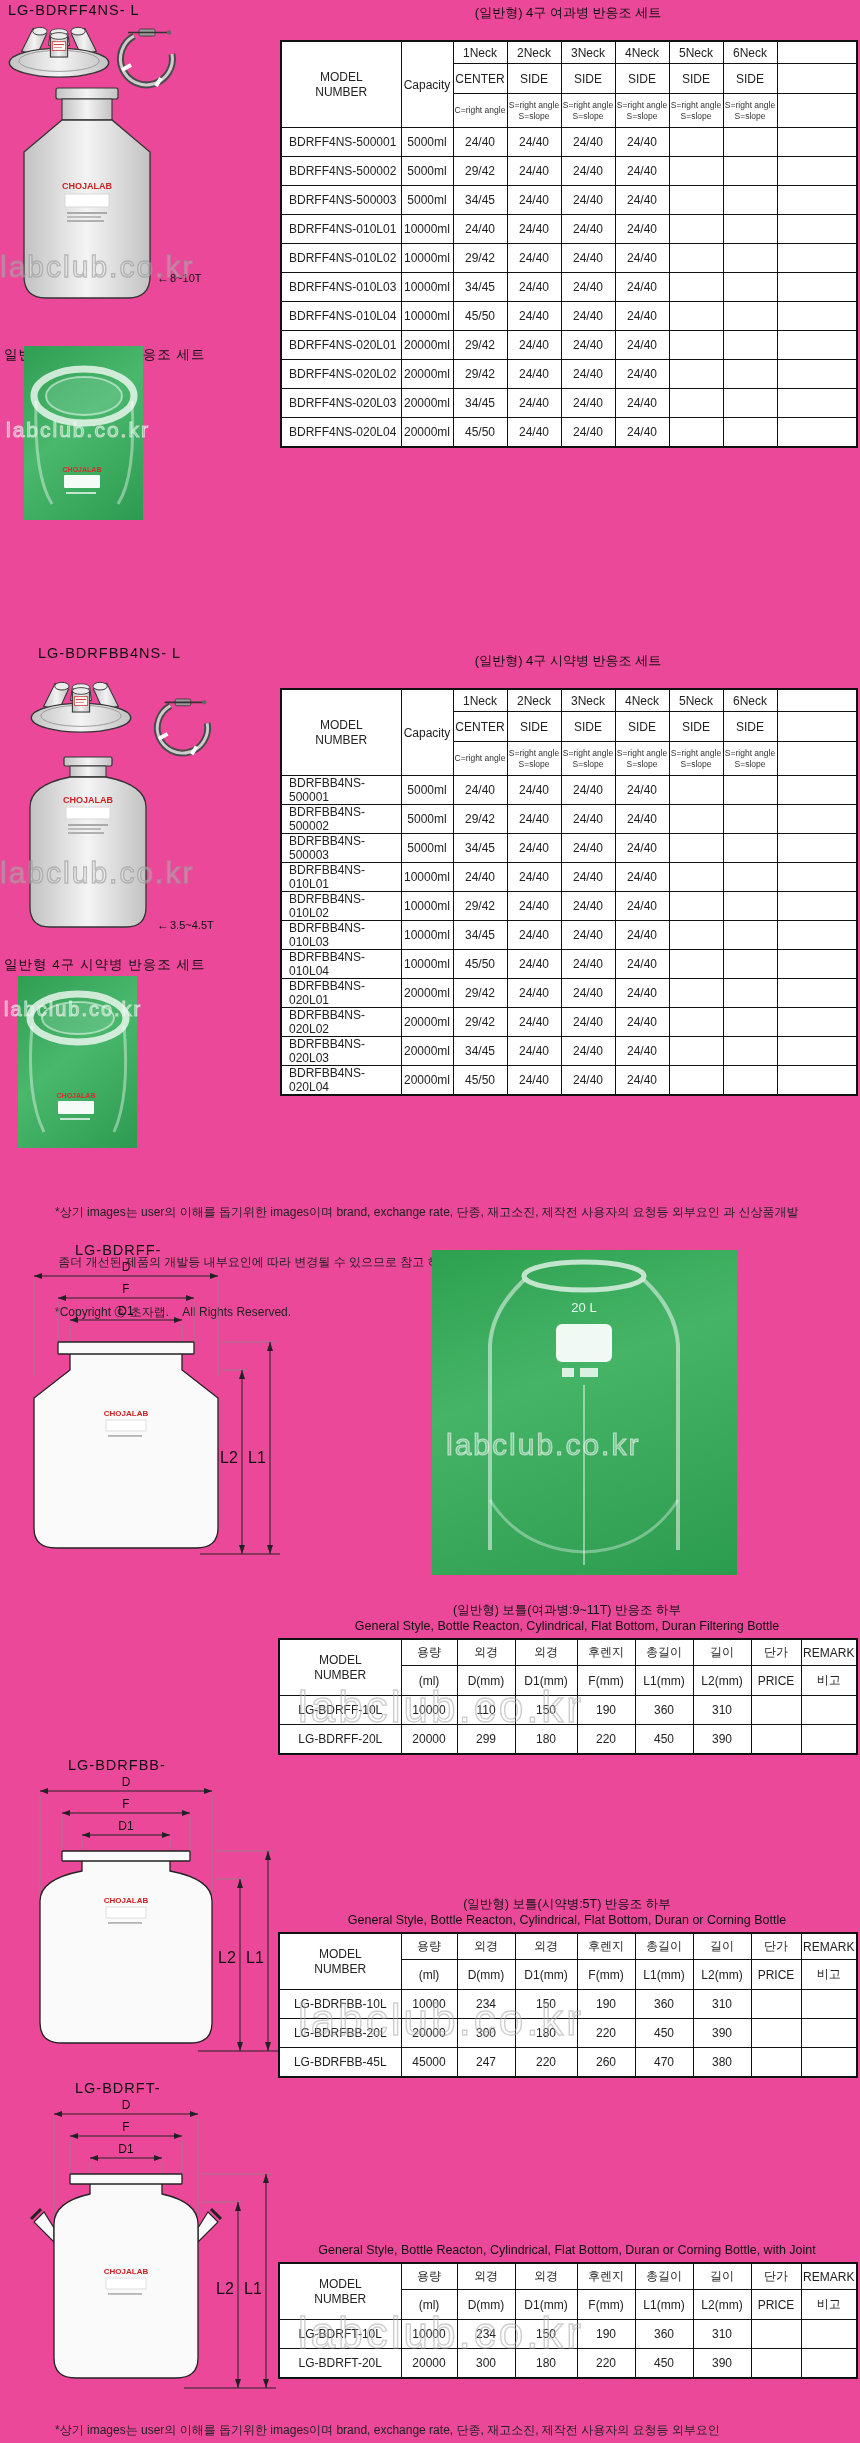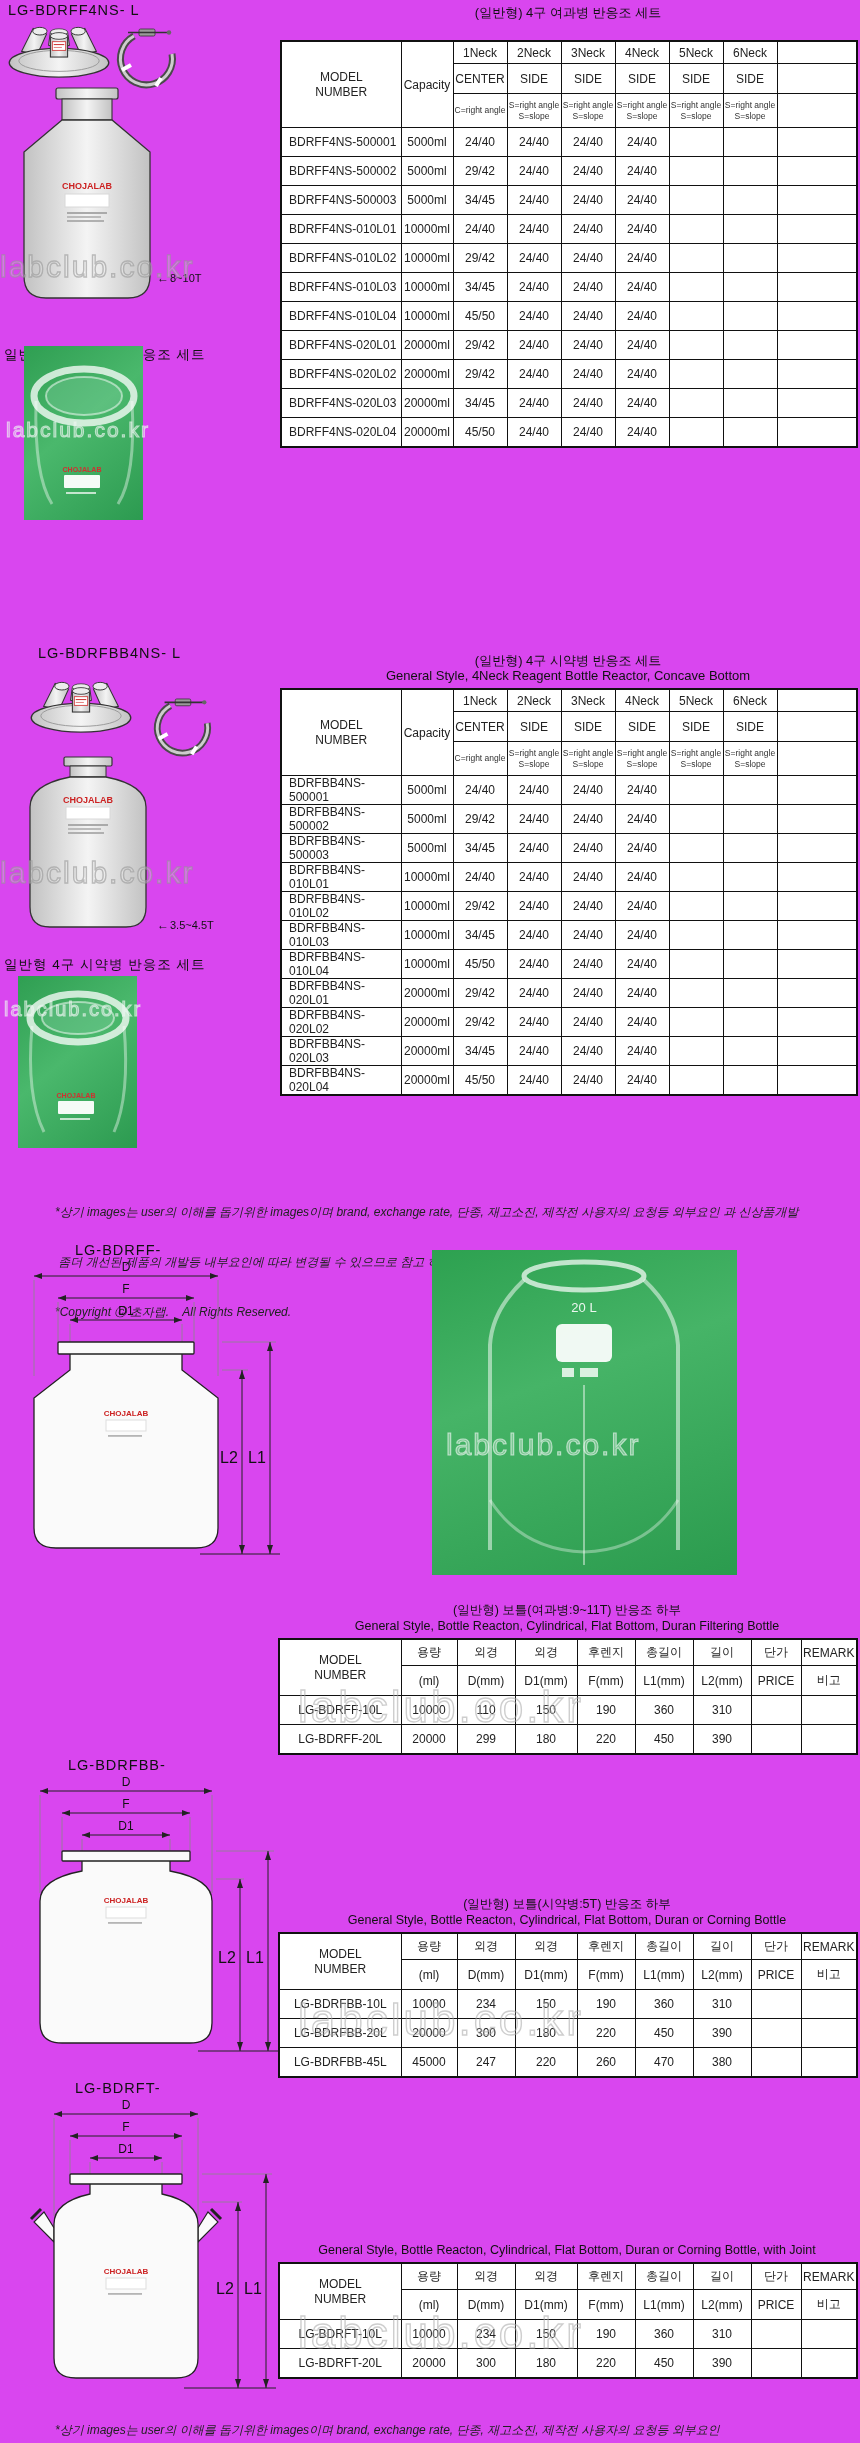--- a/index.html
+++ b/index.html
@@ -1,16 +1,16 @@
 <!DOCTYPE html>
 <html><head>
 <meta charset="utf-8">
 <style>
   html,body{margin:0;padding:0;background:#fff;}
-  .page{position:relative;width:860px;height:2443px;background:#d946ef;overflow:hidden;
+  .page{position:relative;width:860px;height:2443px;background:#ec4899;overflow:hidden;
         font-family:"Liberation Sans","DejaVu Sans",sans-serif;color:#222;}
   .abs{position:absolute;}
   .ptitle{font-size:14.5px;letter-spacing:1px;color:#111;}
   .caption{font-size:13.5px;color:#111;letter-spacing:1px;}
   .tnote{font-size:11px;color:#111;white-space:nowrap;}
   .tnote .arr{font-size:12px;margin-right:1px;}
   .ttitle{font-size:13px;text-align:center;color:#111;}
   .ttitle2{font-size:12.5px;text-align:center;color:#111;}
   table{border-collapse:collapse;table-layout:fixed;position:absolute;background:#fff;}
   .ntab,.dtab{left:280px;width:576px;border:2px solid #111;}
@@ -20,21 +20,21 @@
   .ntab thead tr:nth-child(1) th{height:21px;}
   .ntab thead tr:nth-child(2) th{height:29px;}
   .ntab thead tr:nth-child(3) th{height:33px;font-size:8.5px;white-space:pre-line;line-height:11px;color:#333;}
   .ntab td{height:28px;}
   .ntab td:first-child{text-align:left;padding-left:7px;}
   .pre{white-space:pre-line;line-height:15px;}
   .dtab thead tr:nth-child(1) th{height:25px;}
   .dtab thead tr:nth-child(2) th{height:29px;}
   .dtab td{height:28px;}
   .foot{font-size:12px;color:#222;line-height:16px;white-space:pre-wrap;}
-  .foot div{margin-bottom:2px;font-style:italic;}
+  .foot div{margin-bottom:2px;}
   .photo{overflow:hidden;}
   .ph1{background:linear-gradient(140deg,#2f9e52,#4ab86c 45%,#2c9a50);}
   .ph3{background:linear-gradient(160deg,#2da150,#46b467 40%,#2b9b4e);}
   .wm{position:absolute;font-weight:normal;letter-spacing:2px;pointer-events:none;
       color:rgba(255,255,255,0.22);-webkit-text-stroke:1.4px rgba(150,150,150,0.6);white-space:nowrap;}
   .wm-photo{color:rgba(255,255,255,0.30);-webkit-text-stroke:1.1px rgba(235,245,240,0.65);}
   .wm-big{font-size:44px;letter-spacing:3px;color:rgba(255,255,255,0.10);-webkit-text-stroke:1.4px rgba(165,165,165,0.55);}
   .dim{font-size:12px;fill:#111;}
   .dimL{font-size:16px;fill:#111;}
   svg text{font-family:"Liberation Sans","DejaVu Sans",sans-serif;}
@@ -312,21 +312,20 @@
       <ellipse cx="60" cy="42" rx="48" ry="24" fill="none" stroke="rgba(255,255,255,0.75)" stroke-width="7"></ellipse>
       <ellipse cx="60" cy="42" rx="36" ry="16" fill="rgba(130,205,160,0.35)" stroke="rgba(255,255,255,0.5)" stroke-width="2"></ellipse>
       <path d="M14 50 Q8 120 26 156 M106 50 Q112 120 96 156" stroke="rgba(255,255,255,0.4)" stroke-width="3" fill="none"></path>
       <text x="58" y="122" text-anchor="middle" font-size="7" font-weight="bold" fill="#d03030">CHOJALAB</text>
       <rect x="40" y="125" width="36" height="13" rx="1" fill="rgba(255,255,255,0.95)"></rect>
       <rect x="42" y="142" width="30" height="2" fill="rgba(255,255,255,0.7)"></rect>
     </svg>
   </div>
 
   <div class="ttitle abs" style="left:280px;top:652px;width:576px">(일반형) 4구 시약병 반응조 세트</div>
-  <div class="ttitle abs" style="left:280px;top:668px;width:576px">General Style, 4Neck Reagent Bottle Reactor, Concave Bottom</div>
 
   <table class="ntab" style="top:688px">
     <colgroup>
         <col style="width:120px">
         <col style="width:52px">
         <col style="width:54px">
         <col style="width:54px">
         <col style="width:54px">
         <col style="width:54px">
         <col style="width:54px">

